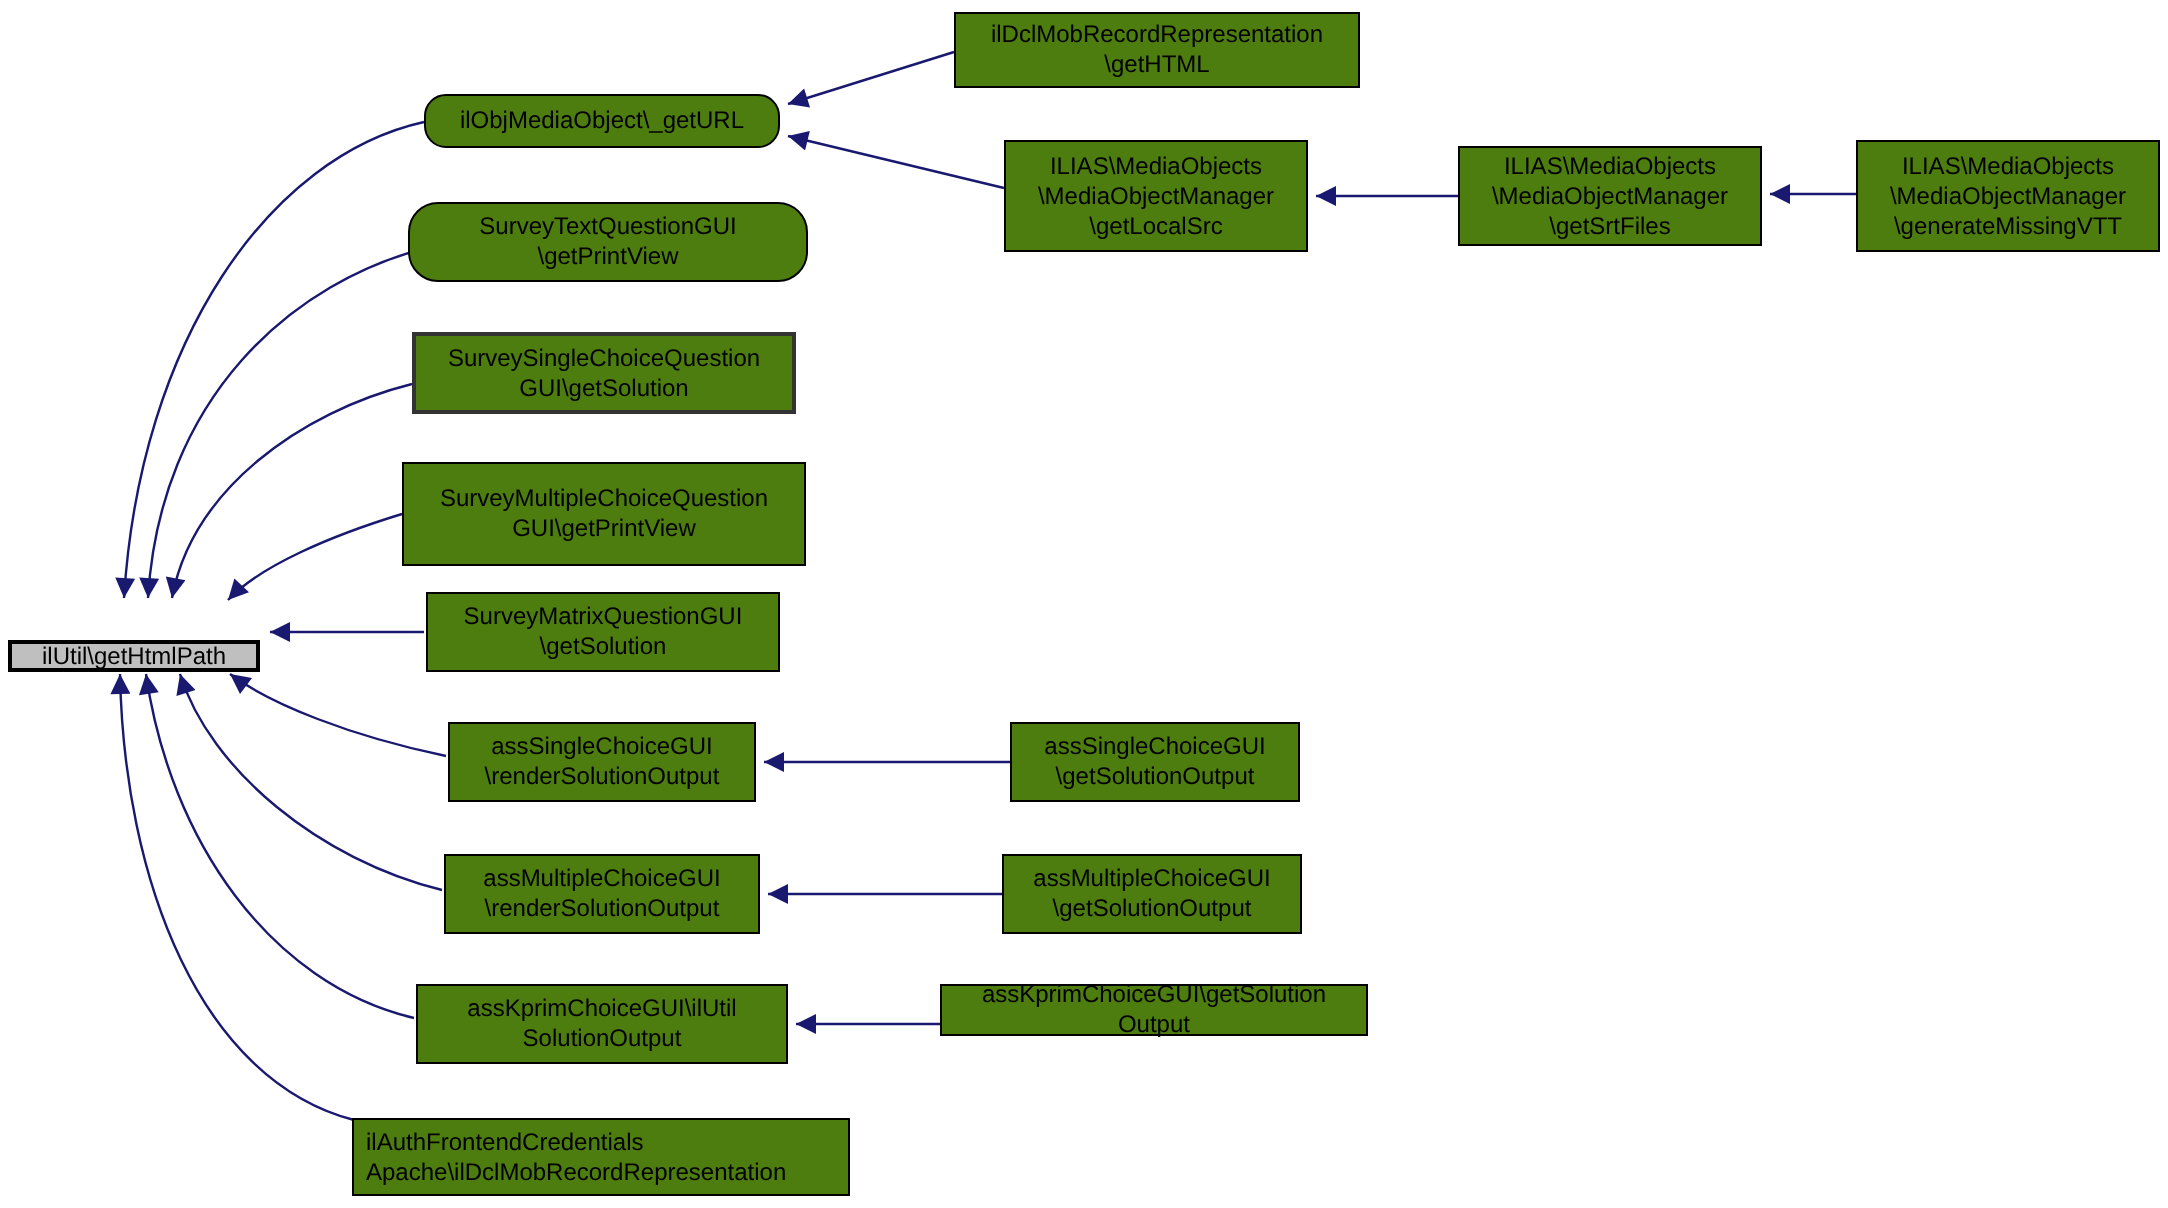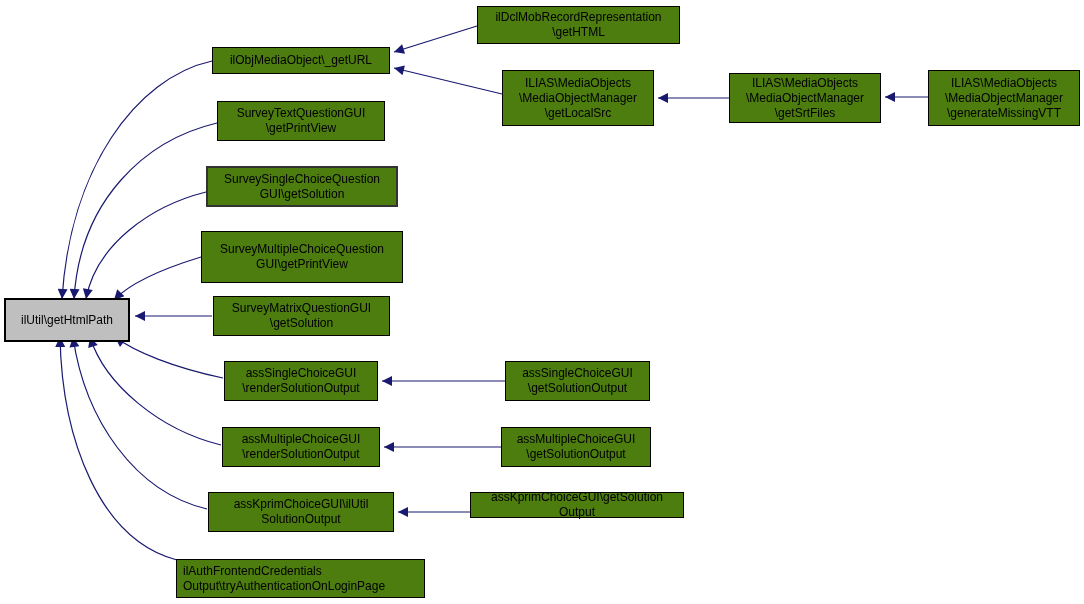--- a/index.html
+++ b/index.html
@@ -7,27 +7,27 @@
          font-family:"Liberation Sans","DejaVu Sans",sans-serif;}
   #edges{position:absolute;left:0;top:0;width:1084px;height:604px;}
   .node{position:absolute;box-sizing:border-box;background:#4d7c0f;border:1px solid #000000;
         display:flex;align-items:center;justify-content:center;text-align:center;
         font-size:12px;line-height:15px;color:#000000;}
   .node span{white-space:pre-line;}
   .node.focus{background:#bfbfbf;border-width:2px;}
   .node.thick{border-width:2px;border-color:#333333;}
   .node.leftalign{justify-content:flex-start;text-align:left;padding-left:6px;}
   
-  .n-main{left:4px;top:298px;width:126px;height:44px;}
-  .n-geturl{left:212px;top:47px;width:178px;height:27px;}
+  .n-main{left:4px;top:320px;width:126px;height:16px;}
+  .n-geturl{left:212px;top:47px;width:178px;height:27px;border-radius:11px;}
   .n-dcl{left:477px;top:6px;width:203px;height:38px;}
   .n-localsrc{left:502px;top:70px;width:152px;height:56px;}
   .n-srtfiles{left:729px;top:73px;width:152px;height:50px;}
   .n-vtt{left:928px;top:70px;width:152px;height:56px;}
-  .n-stext{left:217px;top:101px;width:168px;height:40px;}
+  .n-stext{left:204px;top:101px;width:200px;height:40px;border-radius:15px;}
   .n-ssingle{left:206px;top:166px;width:192px;height:41px;}
   .n-smultiple{left:201px;top:231px;width:202px;height:52px;}
   .n-smatrix{left:213px;top:296px;width:177px;height:40px;}
   .n-asr{left:224px;top:361px;width:154px;height:40px;}
   .n-asg{left:505px;top:361px;width:145px;height:40px;}
   .n-amr{left:222px;top:427px;width:158px;height:40px;}
   .n-amg{left:501px;top:427px;width:150px;height:40px;}
   .n-akr{left:208px;top:492px;width:186px;height:40px;}
   .n-akg{left:470px;top:492px;width:214px;height:26px;}
   .n-auth{left:176px;top:559px;width:249px;height:39px;}
@@ -138,16 +138,16 @@
 SolutionOutput</span>
   </div>
 
   <div class="node n-akg">
     <span>assKprimChoiceGUI\getSolution
 Output</span>
   </div>
 
   <div class="node leftalign n-auth">
     <span>ilAuthFrontendCredentials
-Output\tryAuthenticationOnLoginPage</span>
+Apache\ilDclMobRecordRepresentation</span>
   </div>
 
 </div>
 
 </body></html>

